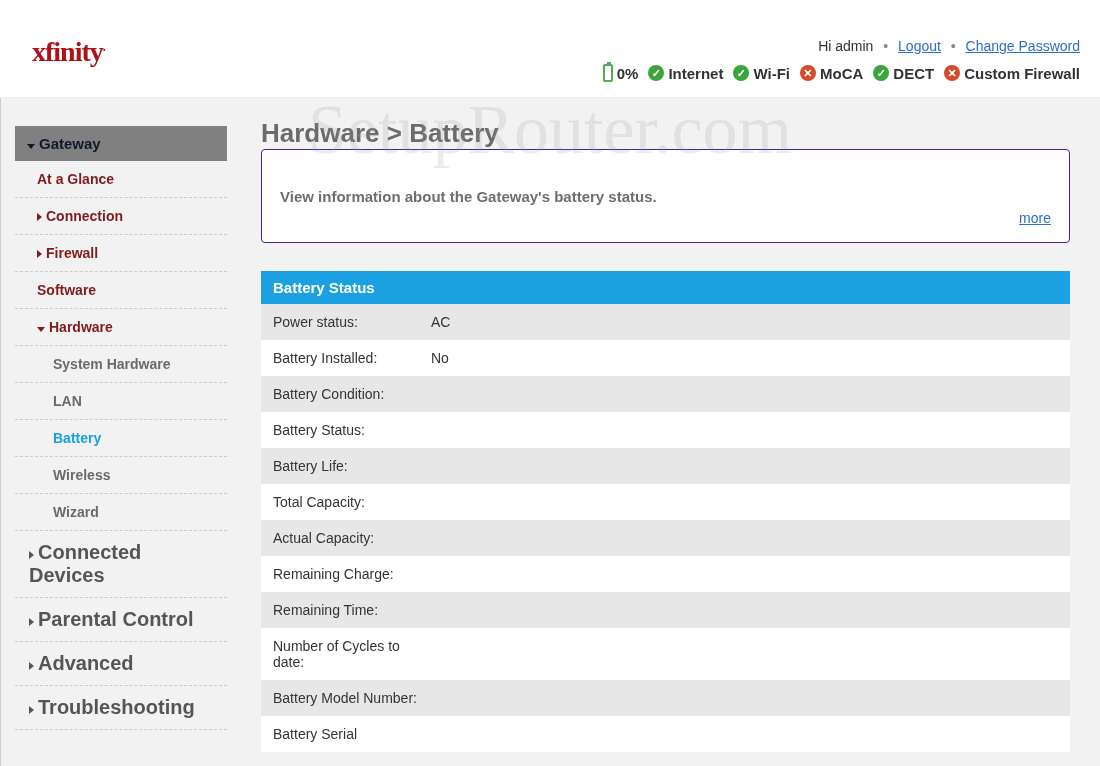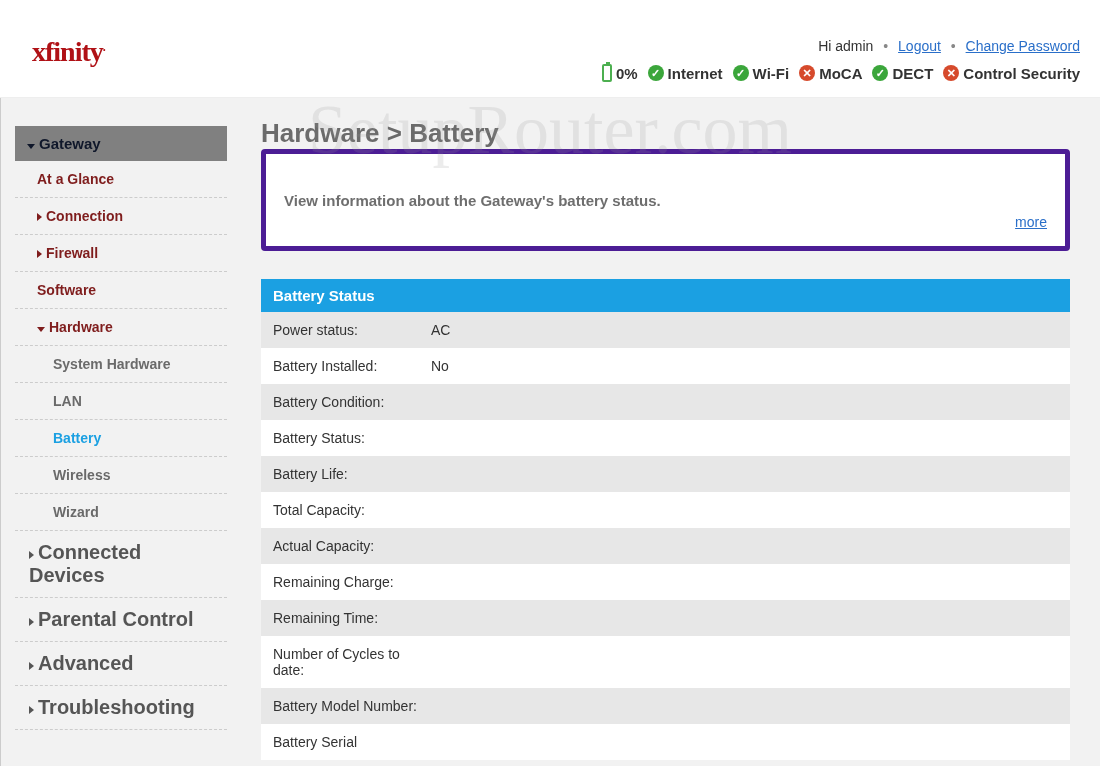--- a/index.html
+++ b/index.html
@@ -35,21 +35,21 @@
 .caret.right { border-top: 4px solid transparent; border-bottom: 4px solid transparent; border-left: 5px solid currentColor; }
 .nav-item, .sub-item, .subsub-item { padding: 10px 12px 10px 22px; font-size: 14px; color: #6a6a6a; font-weight: bold; border-bottom: 1px dashed #ccc; cursor: pointer; }
 .sub-item { padding-left: 22px; font-weight: bold; color: #7f1d1d; font-size: 14px; }
 .subsub-item { padding-left: 38px; }
 .subsub-item.active { color: #1ba0e2; }
 .nav-item.top { font-size: 20px; color: #555; padding-left: 14px; }
 .nav-item .caret { color: #555; }
 
 
 .breadcrumb { font-size: 26px; font-weight: bold; color: #6b6b6b; }
-.infobox { background: #fff; border: 5px solid #4c1d95; border-radius: 4px; padding: 16px 18px; display: flex; justify-content: space-between; align-items: center; margin-bottom: 28px; }
+.infobox { background: #fff; border: 1px solid #4c1d95; border-radius: 4px; padding: 16px 18px; display: flex; justify-content: space-between; align-items: center; margin-bottom: 28px; }
 .infobox .txt { color: #6e6e6e; font-weight: bold; font-size: 15px; }
 .infobox .more { color: #2a6fc9; text-decoration: underline; font-size: 14px; margin-top: 44px; }
 
 .panel { }
 .panel-head { background: #1ba0e2; color: #fff; font-weight: bold; padding: 8px 12px; font-size: 15px; }
 .row { display: flex; padding: 10px 12px; font-size: 14px; color: #333; }
 .row:nth-child(odd) { background: #e7e7e7; }
 .row:nth-child(even) { background: #fff; }
 .row .label { width: 158px; }
 .row .value { }
@@ -82,21 +82,21 @@
     <span class="item">
         <span class="circ bad">✕</span>
         <span>MoCA</span>
       </span>
     <span class="item">
         <span class="circ ok">✓</span>
         <span>DECT</span>
       </span>
     <span class="item">
         <span class="circ bad">✕</span>
-        <span>Control Security</span>
+        <span>Custom Firewall</span>
       </span>
   </div>
 </div>
 
 <div class="watermark">SetupRouter.com</div>
 
 <div class="wrap">
   <div class="sidebar">
     <div class="nav-header"><span class="caret down"></span><span>Gateway</span></div>
     <div class="sub-item">At a Glance</div>

